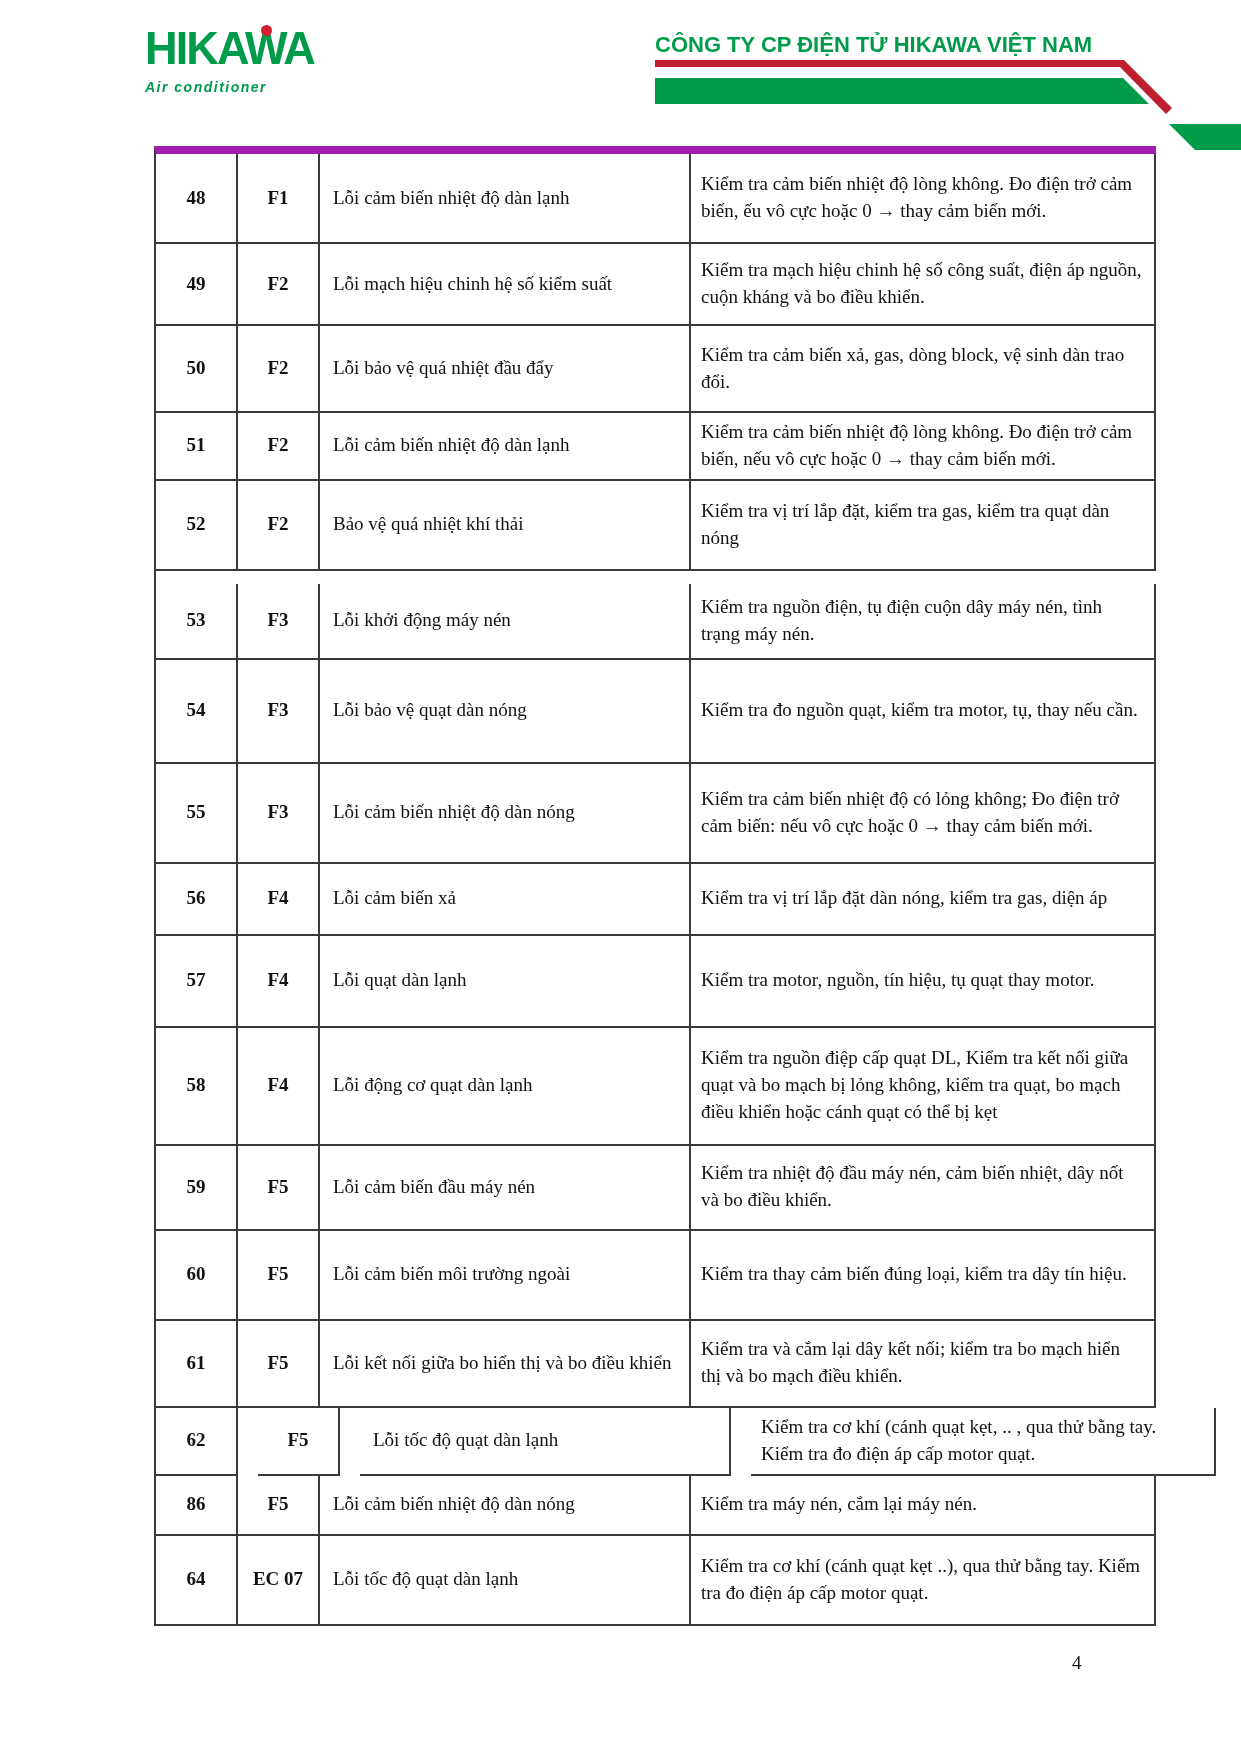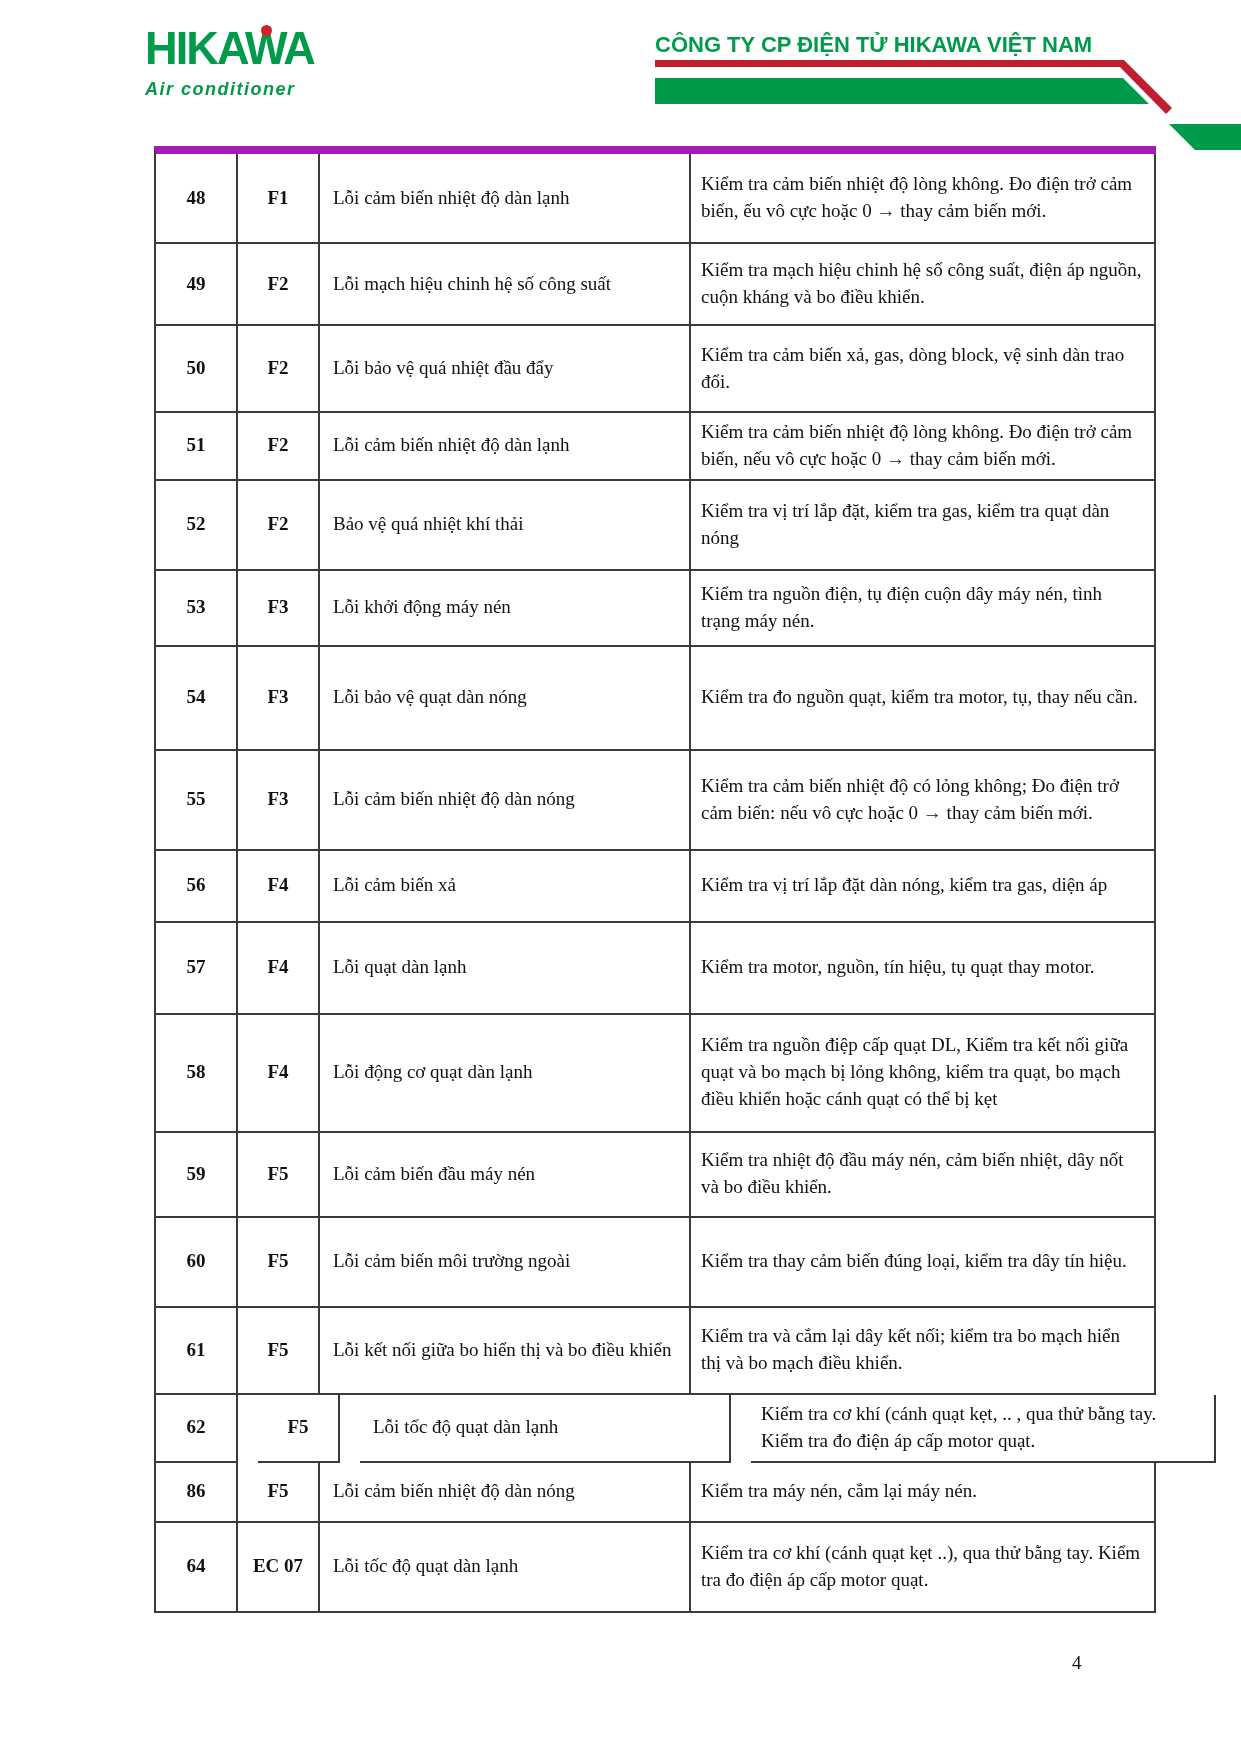--- a/index.html
+++ b/index.html
@@ -20,21 +20,21 @@
     font-weight:bold;font-size:47px;line-height:1;
     color:#009B4A;letter-spacing:-2px;
     transform:scaleX(.96);transform-origin:left;
   }
   .logo-dot{
     position:absolute;left:116px;top:1px;width:11px;height:11px;
     border-radius:50%;background:#D31F2B;
   }
   .logo-tag{
     font-family:"Liberation Sans","DejaVu Sans",sans-serif;
-    font-style:italic;font-weight:bold;font-size:18px;
+    font-style:italic;font-weight:bold;font-size:14px;
     color:#009B4A;letter-spacing:1.5px;margin-top:8px;white-space:nowrap;
   }
   .company{
     position:absolute;left:655px;top:32px;width:586px;
     font-family:"Liberation Sans","DejaVu Sans",sans-serif;
     font-weight:bold;font-size:22px;color:#009B4A;white-space:nowrap;
   }
   .stripes{position:absolute;left:655px;top:57px;}
 
   
@@ -51,21 +51,21 @@
     font-size:19px;line-height:1.42;
   }
   .c-num,.c-code{justify-content:center;font-weight:bold;text-align:center;padding:4px 2px;}
   .c-desc{padding:6px 10px 6px 13px;}
   .c-remedy{padding:6px 12px 6px 10px;}
   .tr:nth-child(1){min-height:90px;}
   .tr:nth-child(2){min-height:82px;}
   .tr:nth-child(3){min-height:87px;}
   .tr:nth-child(4){min-height:65px;}
   .tr:nth-child(5){min-height:90px;}
-  .tr:nth-child(6){min-height:76px;}
+  .tr:nth-child(6){min-height:76px;margin-top:13px;}
   .tr:nth-child(7){min-height:104px;}
   .tr:nth-child(8){min-height:100px;}
   .tr:nth-child(9){min-height:72px;}
   .tr:nth-child(10){min-height:92px;}
   .tr:nth-child(11){min-height:118px;}
   .tr:nth-child(12){min-height:85px;}
   .tr:nth-child(13){min-height:90px;border-radius:25px;}
   .tr:nth-child(14){min-height:87px;}
   .tr:nth-child(15){min-height:55px;gap:20px;}
   .tr:nth-child(16){min-height:60px;}
@@ -93,21 +93,21 @@
 <div class="table">
   <div class="tr">
     <div class="td c-num">48</div>
     <div class="td c-code">F1</div>
     <div class="td c-desc">Lỗi cảm biến nhiệt độ dàn lạnh</div>
     <div class="td c-remedy">Kiểm tra cảm biến nhiệt độ lòng không. Đo điện trở cảm biến, ếu vô cực hoặc 0 → thay cảm biến mới.</div>
   </div>
   <div class="tr">
     <div class="td c-num">49</div>
     <div class="td c-code">F2</div>
-    <div class="td c-desc">Lỗi mạch hiệu chinh hệ số công suất</div>
+    <div class="td c-desc">Lỗi mạch hiệu chinh hệ số kiểm suất</div>
     <div class="td c-remedy">Kiểm tra mạch hiệu chinh hệ số công suất, điện áp nguồn, cuộn kháng và bo điều khiển.</div>
   </div>
   <div class="tr">
     <div class="td c-num">50</div>
     <div class="td c-code">F2</div>
     <div class="td c-desc">Lỗi bảo vệ quá nhiệt đầu đẩy</div>
     <div class="td c-remedy">Kiểm tra cảm biến xả, gas, dòng block, vệ sinh dàn trao đổi.</div>
   </div>
   <div class="tr">
     <div class="td c-num">51</div>

